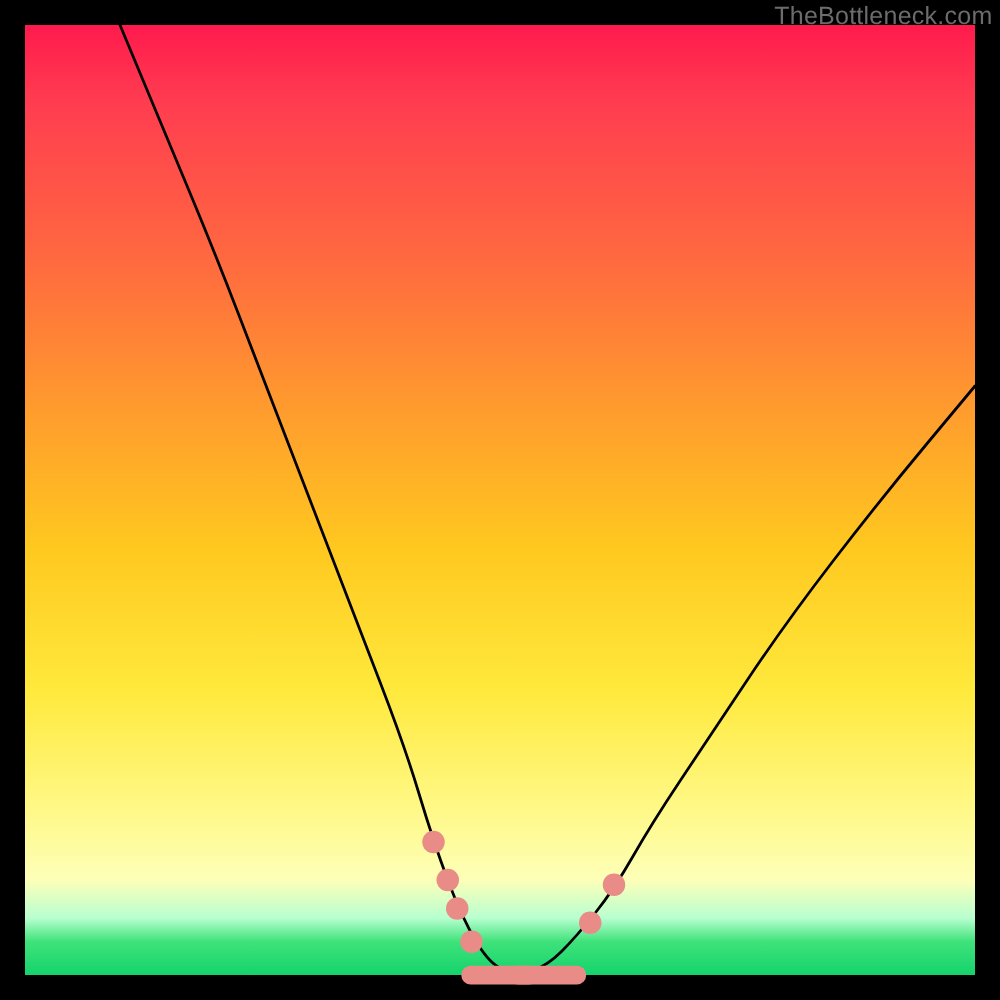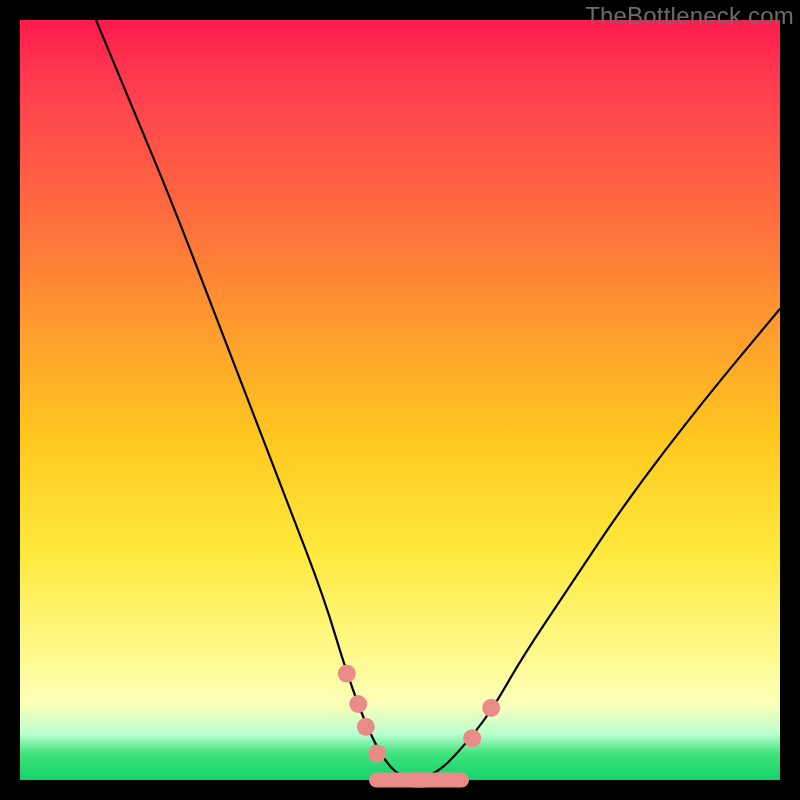--- a/index.html
+++ b/index.html
@@ -37,21 +37,21 @@
       #b8ffd0 94%,
       #3fe27a 96.5%,
       #14d36c 100%
     );
   }
   .watermark {
     position: absolute;
     top: 2px;
     right: 6px;
     color: #6c6c6c;
-    font-size: 24px;
+    font-size: 20px;
     letter-spacing: 0.2px;
     user-select: none;
     text-align: center;
   }
   svg.curves {
     position: absolute;
     left: 0;
     top: 0;
     width: 760px;
     height: 760px;

